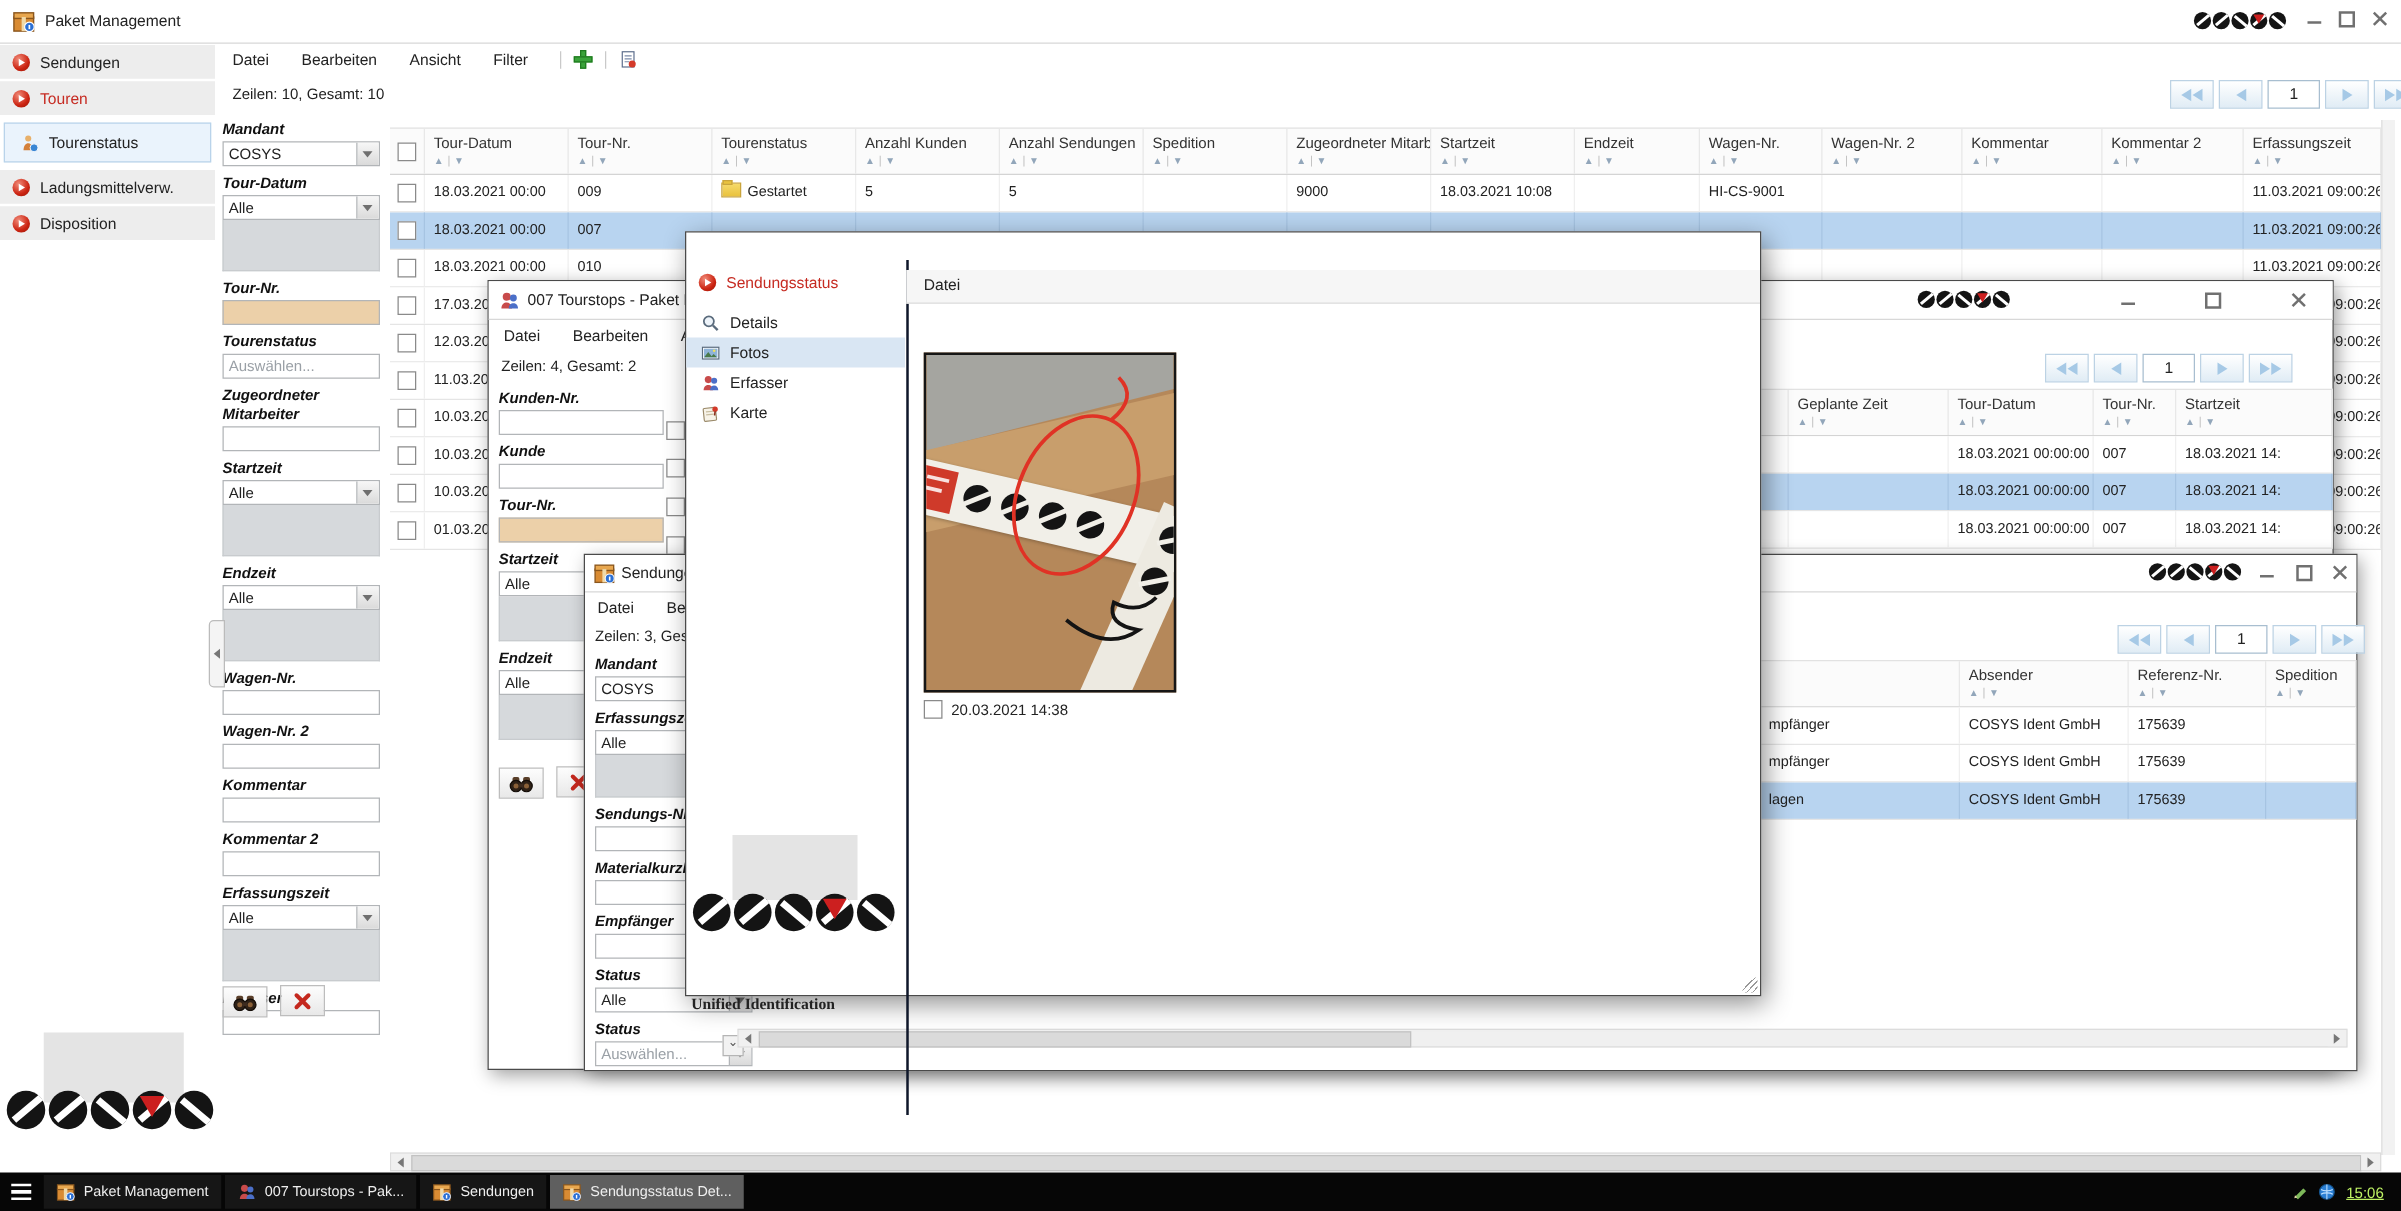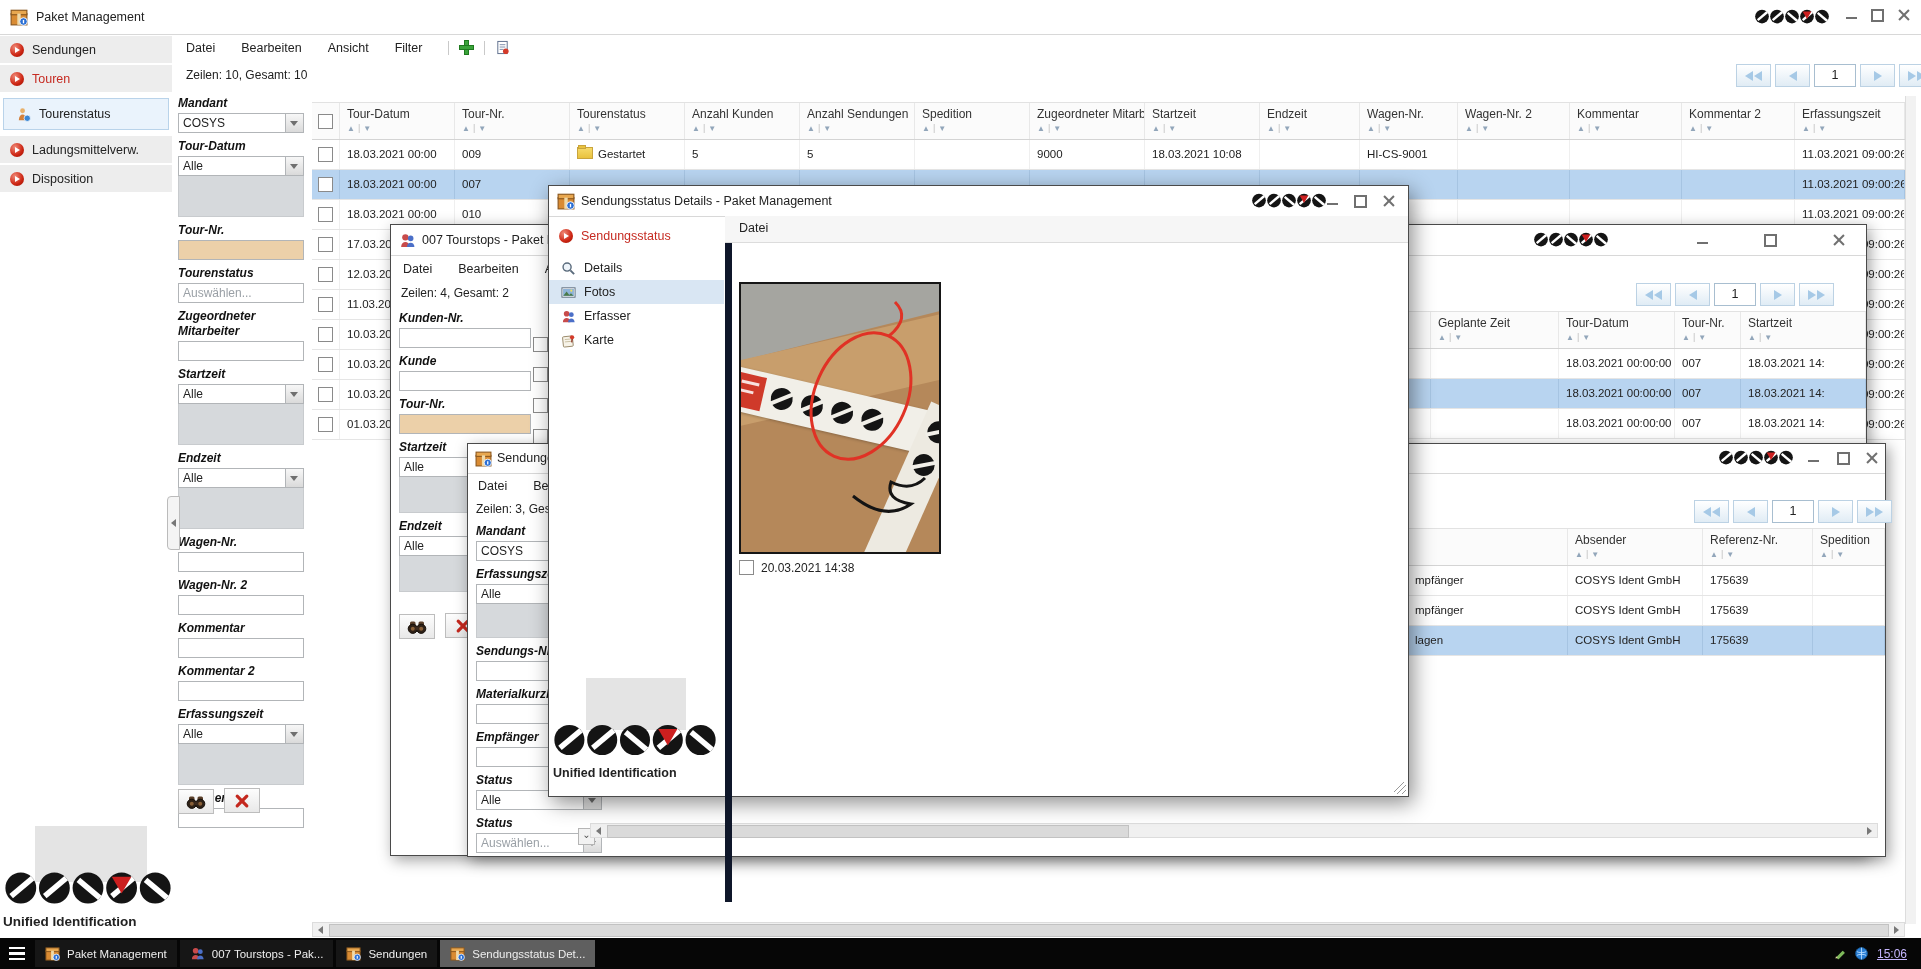--- a/index.html
+++ b/index.html
@@ -73,39 +73,39 @@
            display:flex;align-items:center;font-size:12.5px;}
   .badge{width:14px;height:14px;border-radius:50%;flex:none;
          background:radial-gradient(circle at 35% 30%,#f08a78,#cc2412 60%,#941505);margin:0 8px 0 10px;position:relative;}
   .badge::after{content:"";position:absolute;left:5px;top:4px;border-left:5px solid #fff;
          border-top:3px solid transparent;border-bottom:3px solid transparent;}
   .accent{color:#c62b22;}
   
   .dw-item{position:absolute;left:0;width:175px;height:24px;display:flex;align-items:center;font-size:12.5px;}
   .dw-item.on{background:#d9e6f3;}
   .dw-item svg{margin:0 8px 0 12px;flex:none;}
-  .mono{font-family:Liberation Sans, sans-serif;}
+  .mono{font-family:Liberation Serif, serif;margin-top:40px;}
   
   .hscroll{position:absolute;height:15px;background:#f0f0f0;border:1px solid #dcdcdc;box-sizing:border-box;}
   .sb-arrow{position:absolute;top:0;width:15px;height:13px;background:#f0f0f0;display:flex;align-items:center;justify-content:center;}
   .sb-thumb{position:absolute;top:1px;height:11px;background:#dadada;border:1px solid #c2c2c2;}
   .tri-s{width:0;height:0;border-top:4px solid transparent;border-bottom:4px solid transparent;}
   .tri-s.l{border-right:5px solid #777;} .tri-s.r{border-left:5px solid #777;}
   .grip{position:absolute;width:12px;height:12px;background:
         linear-gradient(135deg,transparent 40%,#999 40%,#999 45%,transparent 45%,transparent 60%,#999 60%,#999 65%,transparent 65%,transparent 80%,#999 80%,#999 85%,transparent 85%);}
   .chevbox{position:absolute;width:15px;height:15px;border:1px solid #b5b5b5;background:#f2f2f2;text-align:center;line-height:12px;font-size:10px;color:#555;}
   
   .taskbar{position:absolute;left:0;top:938px;width:1921px;height:31px;background:#060606;display:flex;align-items:center;}
   .tk-btn{height:27px;margin-left:3px;background:#161616;color:#eee;font-size:11.5px;display:flex;align-items:center;
           padding:0 10px;white-space:nowrap;overflow:hidden;box-sizing:border-box;}
   .tk-btn.active{background:#5f5f5f;}
   .tk-btn svg{margin-right:7px;flex:none;}
   .startbtn{width:30px;height:27px;margin-left:2px;display:flex;flex-direction:column;justify-content:center;gap:3px;align-items:center;}
   .startbtn i{display:block;width:16px;height:2.5px;background:#fff;}
-  .tk-time{color:#c4b5fd;font-size:12px;margin-left:8px;text-decoration:underline;}
+  .tk-time{color:#bef264;font-size:12px;margin-left:8px;text-decoration:underline;}
   
   .photo{position:absolute;border:2px solid #161616;overflow:hidden;background:#b5885a;}
   .ph-concrete{position:absolute;left:0;top:0;width:100%;height:80px;background:#a5a5a0;
                clip-path:polygon(0 0,100% 0,100% 34%,0 96%);}
   .ph-flap{position:absolute;left:-12px;top:52px;width:240px;height:64px;background:#c89e6c;transform:rotate(-13deg);}
   .ph-tape{position:absolute;left:-14px;top:108px;width:240px;height:44px;background:#f1efe8;transform:rotate(13deg);
            display:flex;align-items:center;box-shadow:0 1px 3px rgba(0,0,0,.25);}
   .ph-label{width:28px;height:34px;background:#cf3a2a;margin:0 8px 0 6px;flex:none;position:relative;}
   .ph-label::before,.ph-label::after{content:"";position:absolute;left:4px;height:3px;background:#fff;opacity:.85;}
   .ph-label::before{top:7px;width:18px;} .ph-label::after{top:16px;width:14px;}
@@ -858,34 +858,22 @@
         <span class="tri-s l"></span>
       </span>
     <span class="sb-thumb" style="left:16px;width:520px;"></span>
     <span class="sb-arrow" style="right:0">
         <span class="tri-s r"></span>
       </span>
   </div>
 </div>
 
 <div class="win" style="left:548px;top:185px;width:859px;height:610px;box-shadow:4px 6px 20px rgba(0,0,0,.45);">
-  <div class="tb">
-    <svg class="abs" style="left:8px;top:6px" width="18" height="18">
-        <use href="#icon-package"></use>
-      </svg>
-    <span class="ttl" style="left:32px">Sendungsstatus Details - Paket Management</span>
-    <svg class="cosys-sm" style="left:700px;top:7px">
-        <use href="#cosys"></use>
-      </svg>
-    <span class="wc" style="left:772px"><span class="wc-min"></span></span>
-    <span class="wc" style="left:800px"><span class="wc-max"></span></span>
-    <span class="wc" style="left:828px"><span class="wc-x"></span></span>
-  </div>
-
-  <div class="abs" style="left:0;top:32px;width:176px;height:684px;border-right:7px solid #0f172a;">
+
+  <div class="abs" style="left:0;top:22px;width:176px;height:684px;border-right:2px solid #0f172a;">
     <div class="dw-item" style="top:6px">
       <span class="badge" style="margin-left:10px"></span>
       <span class="accent" style="font-size:12.5px">Sendungsstatus</span>
     </div>
     <div class="dw-item" style="top:38px">
       <svg width="15" height="15">
           <use href="#icon-magnifier"></use>
         </svg>
       <span>Details</span>
     </div>

